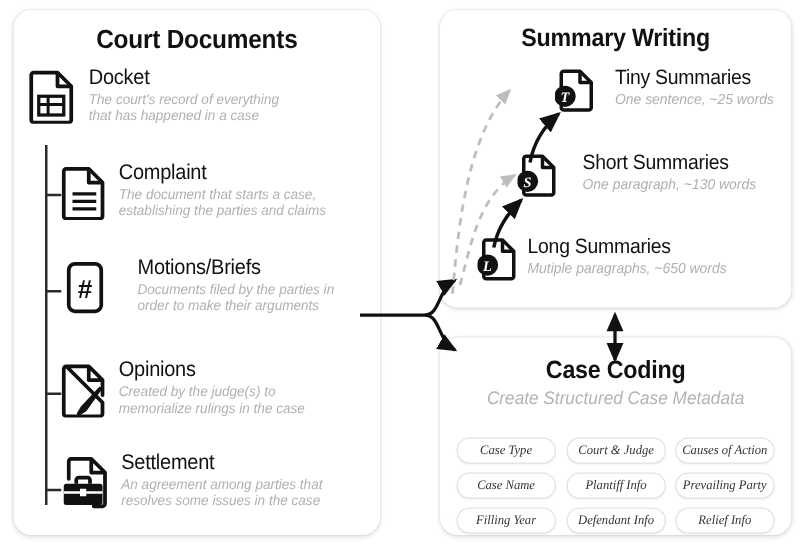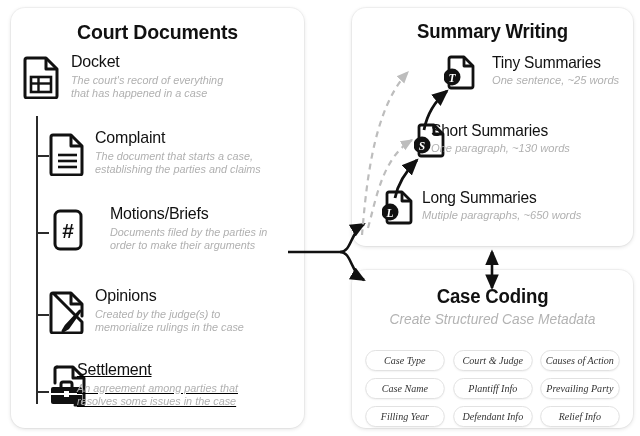--- a/index.html
+++ b/index.html
@@ -169,21 +169,21 @@
         <svg width="40" height="48" viewBox="0 0 40 48">
           <path d="M8 4 h16 l11 11 v25 a2 2 0 0 1 -2 2 h-7" fill="none" stroke="#111" stroke-width="3" stroke-linejoin="round" stroke-linecap="round"></path>
           <path d="M8 4 a2 2 0 0 0 -2 2 v14" fill="none" stroke="#111" stroke-width="3" stroke-linecap="round"></path>
           <path d="M24 4 v11 h11" fill="none" stroke="#111" stroke-width="3" stroke-linejoin="round"></path>
           <path d="M12 24 v-3 a2 2 0 0 1 2 -2 h7 a2 2 0 0 1 2 2 v3" fill="none" stroke="#111" stroke-width="3"></path>
           <rect x="2" y="24" width="31" height="17" rx="2" fill="#111"></rect>
           <line x1="2" y1="31" x2="33" y2="31" stroke="#fff" stroke-width="2"></line>
           <rect x="15" y="28" width="5" height="6" fill="#fff"></rect>
         </svg>
       </span>
-      <div style="margin-left:28px;text-decoration:underline;">
+      <div style="margin-left:48px;">
         <div class="doc-name">Settlement</div>
         <div class="doc-desc">An agreement among parties that
 resolves some issues in the case</div>
       </div>
     </div>
   </div>
 
   <div class="card" id="card-summary">
     <div class="card-title" id="title-summary">Summary Writing</div>
 
@@ -204,21 +204,21 @@
 
     <div class="sum-row" style="left:62px;top:113px;">
       <span class="sum-icon" style="left:0;top:2px;">
         <svg width="32" height="36" viewBox="0 0 32 36">
           <path d="M7 2 h13 l9 9 v20 a2 2 0 0 1 -2 2 h-20 a2 2 0 0 1 -2 -2 v-27 a2 2 0 0 1 2 -2 z" fill="#fff" stroke="#111" stroke-width="2.8" stroke-linejoin="round"></path>
           <path d="M20 2 v9 h9" fill="none" stroke="#111" stroke-width="2.8" stroke-linejoin="round"></path>
           <circle cx="8" cy="22" r="8.5" fill="#111"></circle>
           <text x="8" y="26.5" font-family="Liberation Serif, serif" font-size="11.5" font-weight="bold" font-style="italic" text-anchor="middle" fill="#fff">S</text>
         </svg>
       </span>
-      <div style="margin-left:17px;">
+      <div style="margin-left:52px;">
         <div class="sum-name">Short Summaries</div>
         <div class="sum-desc">One paragraph, ~130 words</div>
       </div>
     </div>
 
     <div class="sum-row" style="left:30px;top:180px;">
       <span class="sum-icon" style="left:0;top:2px;">
         <svg width="32" height="36" viewBox="0 0 32 36">
           <path d="M7 2 h13 l9 9 v20 a2 2 0 0 1 -2 2 h-20 a2 2 0 0 1 -2 -2 v-27 a2 2 0 0 1 2 -2 z" fill="#fff" stroke="#111" stroke-width="2.8" stroke-linejoin="round"></path>
           <path d="M20 2 v9 h9" fill="none" stroke="#111" stroke-width="2.8" stroke-linejoin="round"></path>

